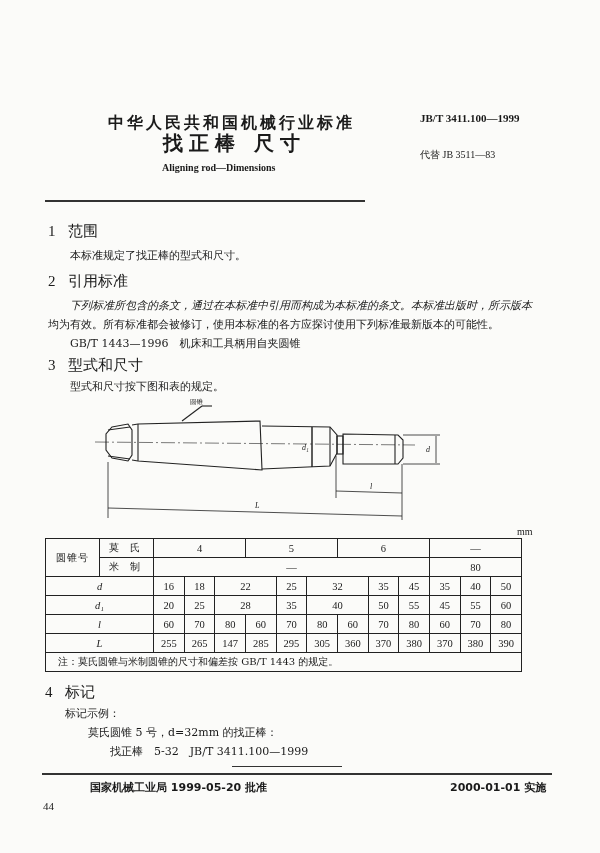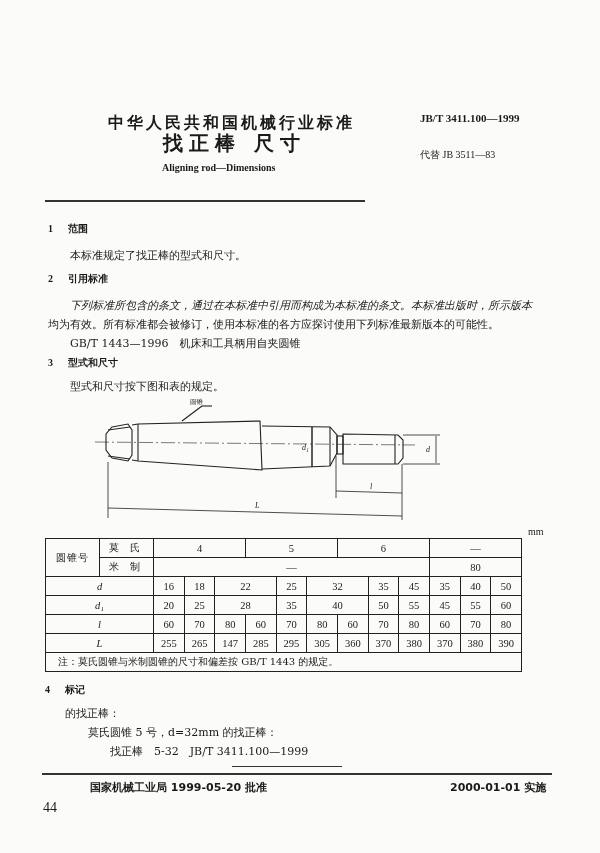--- a/index.html
+++ b/index.html
@@ -7,32 +7,32 @@
     width: 600px; height: 853px; background: #fbfbf9; position: relative; overflow: hidden;
     font-family: "DejaVu Serif", "Liberation Serif", serif; color: #1a1a1a;
   }
   .abs { position: absolute; }
   .hdr-cn { left: 108px; top: 90px; font-size: 16px; font-weight: bold; letter-spacing: 3px; font-family: "DejaVu Sans", sans-serif; margin-top: 23px; }
   .std-no { left: 420px; top: 112px; font-size: 11px; font-weight: bold; font-family: "Liberation Serif", serif; }
   .title-cn { left: 163px; top: 130px; font-size: 20px; font-weight: bold; letter-spacing: 6px; font-family: "DejaVu Sans", sans-serif; }
   .replaces { left: 420px; top: 148px; font-size: 10px; font-family: "Liberation Serif", serif; }
   .title-en { left: 162px; top: 162px; font-size: 10px; font-weight: bold; font-family: "Liberation Serif", serif; }
   .rule { background: #333; height: 2px; }
-  .sec { font-size: 10px; font-weight: bold; font-family: "DejaVu Sans", sans-serif; }
+  .sec { font-size: 15px; font-weight: normal; font-family: "DejaVu Sans", sans-serif; }
   .sec .num { display: inline-block; width: 20px; font-family: "Liberation Serif", serif; }
   .para { font-size: 11px; font-family: "DejaVu Serif", serif; line-height: 19px; }
   table.dims { position: absolute; left: 45px; top: 538px; width: 477px; border-collapse: collapse; font-size: 10.5px; font-family: "Liberation Serif", serif; }
   table.dims td { border: 1px solid #222; text-align: center; height: 18px; padding: 0; }
   table.dims td.hd { font-family: "DejaVu Sans", sans-serif; font-size: 10px; letter-spacing: 4px; }
   table.dims td.note { text-align: left; padding-left: 12px; font-family: "DejaVu Serif", serif; font-size: 10px; }
   table.dims td.it { font-style: italic; }
-  .mm { left: 528px; top: 526px; font-size: 10px; font-family: "Liberation Serif", serif; text-align: center; }
+  .mm { left: 517px; top: 526px; font-size: 10px; font-family: "Liberation Serif", serif; text-align: center; }
   .footer-left { left: 42px; top: 780px; font-size: 11px; font-weight: bold; font-family: "DejaVu Sans", sans-serif; margin-left: 48px; }
   .footer-right { left: 450px; top: 780px; font-size: 11px; font-weight: bold; font-family: "DejaVu Sans", sans-serif; }
-  .pageno { left: 43px; top: 800px; font-size: 14px; font-family: "Liberation Serif", serif; }
+  .pageno { left: 43px; top: 800px; font-size: 11px; font-family: "Liberation Serif", serif; }
 </style>
 </head>
 <body>
 
 <div class="abs hdr-cn">中华人民共和国机械行业标准</div>
 <div class="abs std-no">JB/T 3411.100—1999</div>
 <div class="abs title-cn">找正棒 尺寸</div>
 <div class="abs replaces">代替 JB 3511—83</div>
 <div class="abs title-en">Aligning rod—Dimensions</div>
 <div class="abs rule" style="left:45px; top:200px; width:320px;"></div>
@@ -187,21 +187,21 @@
   </tr>
   <tr>
     <td colspan="14" class="note">注：莫氏圆锥与米制圆锥的尺寸和偏差按 GB/T 1443 的规定。</td>
   </tr>
 </tbody>
   </table>
 
 <div class="abs sec" style="left:45px; top:683px;">
   <span class="num">4</span><span>标记</span>
 </div>
-<div class="abs para" style="left:65px; top:704px;">的找正棒：</div>
+<div class="abs para" style="left:65px; top:704px;">标记示例：</div>
 <div class="abs para" style="left:88px; top:723px;">莫氏圆锥 5 号，d=32mm 的找正棒：</div>
 <div class="abs para" style="left:110px; top:742px;">找正棒　5-32　JB/T 3411.100—1999</div>
 <div class="abs" style="left:232px; top:766px; width:110px; height:1px; background:#333;"></div>
 
 <div class="abs rule" style="left:42px; top:773px; width:510px;"></div>
 <div class="abs footer-left">国家机械工业局 1999-05-20 批准</div>
 <div class="abs footer-right">2000-01-01 实施</div>
 <div class="abs pageno">44</div>
 
 </body></html>

